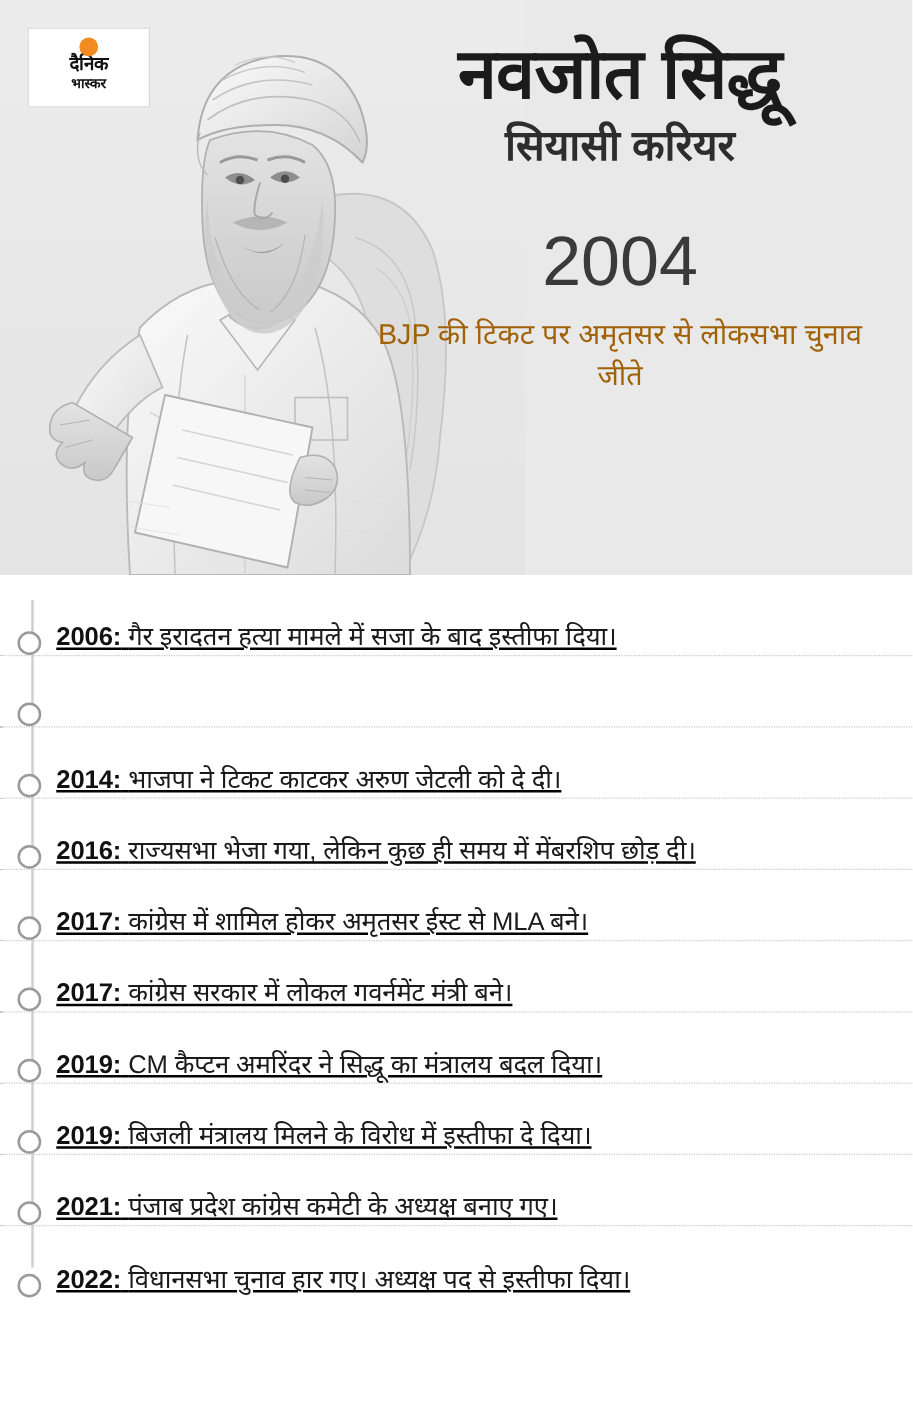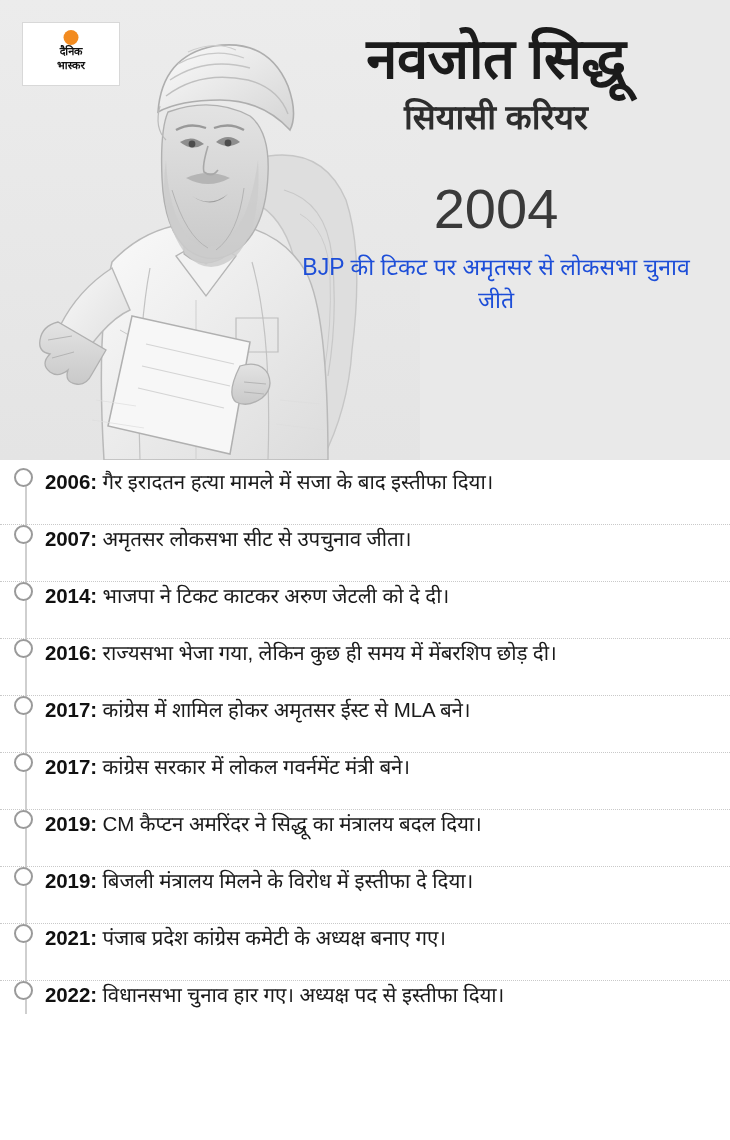--- a/index.html
+++ b/index.html
@@ -49,21 +49,21 @@
     position: absolute;
     left: 50%;
     top: 7px;
     transform: translateX(-50%);
     width: 15px;
     height: 15px;
     border-radius: 50%;
     background: #f28b20;
   }
   .logo-line1 {
-    font-size: 11px;
+    font-size: 15px;
     font-weight: bold;
     color: #111111;
     letter-spacing: -0.3px;
     line-height: 1;
     margin-top: 9px;
   }
   .logo-line2 {
     font-size: 11px;
     font-weight: bold;
     color: #111111;
@@ -109,21 +109,21 @@
   }
   .year-big {
     font-size: 56px;
     color: #3a3a3a;
     line-height: 1.1;
     margin-top: 40px;
     font-weight: normal;
   }
   .year-desc {
     font-size: 23px;
-    color: #1d4ed8;
+    color: #a16207;
     line-height: 1.45;
     margin-top: 12px;
   }
 
   
   .timeline {
     position: relative;
     width: 730px;
     padding: 8px 0 0 0;
     box-sizing: border-box;
@@ -133,26 +133,27 @@
     left: 25px;
     top: 20px;
     bottom: 24px;
     width: 2px;
     background: #cfcfcf;
     z-index: 1;
   }
   .row {
     position: relative;
     display: flex;
-    align-items: flex-start;
+    align-items: flex-end;
     min-height: 57px;
     padding: 0 18px 0 14px;
     box-sizing: border-box;
     border-bottom: 1px dotted #c9c9c9;
     z-index: 2;
+    text-decoration: underline;
   }
   .row:last-child { border-bottom: none; }
   .bullet {
     flex: 0 0 auto;
     width: 15px;
     height: 15px;
     border-radius: 50%;
     background: #ffffff;
     border: 2px solid #9a9a9a;
     margin-right: 12px;
@@ -286,24 +287,20 @@
     <div class="row">
       <span class="bullet"></span>
       <span class="row-text">
         <span class="row-year">2006:</span>
         <span>गैर इरादतन हत्या मामले में सजा के बाद इस्तीफा दिया।</span>
       </span>
     </div>
 
     <div class="row">
       <span class="bullet"></span>
-      <span class="row-text">
-        <span class="row-year">2007:</span>
-        <span>अमृतसर लोकसभा सीट से उपचुनाव जीता।</span>
-      </span>
     </div>
 
 
     <div class="row">
       <span class="bullet"></span>
       <span class="row-text">
         <span class="row-year">2014:</span>
         <span>भाजपा ने टिकट काटकर अरुण जेटली को दे दी।</span>
       </span>
     </div>

